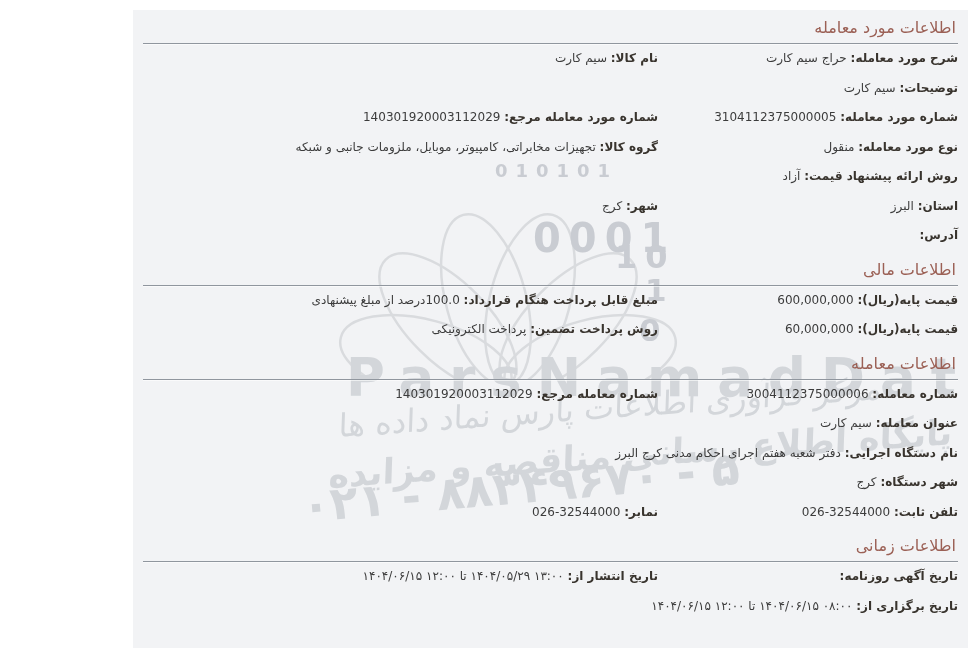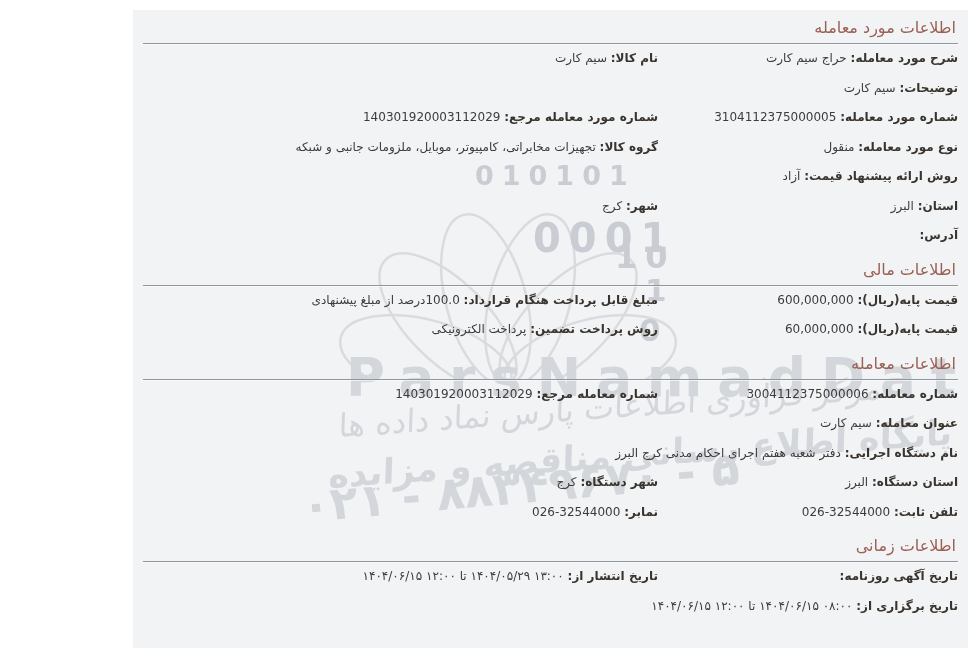--- a/index.html
+++ b/index.html
@@ -34,21 +34,21 @@
     <svg style="left:175px;top:140px;" width="400" height="230" viewBox="0 0 400 230" fill="none">
       <g stroke="#d9dbde" stroke-width="2.5" transform="translate(200,232)">
         <ellipse cx="0" cy="-85" rx="40" ry="88" transform="rotate(-75)"></ellipse>
         <ellipse cx="0" cy="-85" rx="40" ry="88" transform="rotate(-45)"></ellipse>
         <ellipse cx="0" cy="-85" rx="40" ry="88" transform="rotate(-15)"></ellipse>
         <ellipse cx="0" cy="-85" rx="40" ry="88" transform="rotate(15)"></ellipse>
         <ellipse cx="0" cy="-85" rx="40" ry="88" transform="rotate(45)"></ellipse>
         <ellipse cx="0" cy="-85" rx="40" ry="88" transform="rotate(75)"></ellipse>
       </g>
     </svg>
-    <div class="wm-digits" style="left:342px;top:150px;font-size:27px;">010101</div>
+    <div class="wm-digits" style="left:362px;top:150px;font-size:18px;">010101</div>
     <div class="wm-digits" style="left:400px;top:195px;font-size:40px;margin-top:10px;">0001</div>
     <div class="wm-digits" style="left:482px;top:228px;font-size:32px;">10</div>
     <div class="wm-digits" style="left:512px;top:262px;font-size:31px;">1</div>
     <div class="wm-digits" style="left:506px;top:302px;font-size:31px;">0</div>
     <div class="wm-brand" style="left:213px;top:337px;">ParsNamadData</div>
     <div class="wm-fa" style="left:205px;top:378px;font-size:32px;">مرکز فرآوری اطلاعات پارس نماد داده ها</div>
     <div class="wm-fa" style="left:195px;top:424px;font-size:35px;font-weight:bold;">پایگاه اطلاع رسانی مناقصه و مزایده</div>
     <div class="wm-phone" style="left:168px;top:450px;font-size:46px;">۰۲۱ - ۸۸۳۴۹۶۷۰ - ۵</div>
   </div>
 
@@ -98,21 +98,20 @@
           <div class="cell"><span class="lbl">شماره معامله:</span> <span class="val">3004112375000006</span></div>
           <div class="cell"><span class="lbl">شماره معامله مرجع:</span> <span class="val">140301920003112029</span></div>
         </div>
         <div class="row">
           <div class="cell full"><span class="lbl">عنوان معامله:</span> <span class="val">سیم کارت</span></div>
         </div>
         <div class="row">
           <div class="cell"><span class="lbl">نام دستگاه اجرایی:</span> <span class="val">دفتر شعبه هفتم اجرای احکام مدنی کرج البرز</span></div>
         </div>
         <div class="row">
-          <div class="cell"><span class="lbl">استان دستگاه:</span> <span class="val">البرز</span></div>
           <div class="cell"><span class="lbl">شهر دستگاه:</span> <span class="val">کرج</span></div>
         </div>
         <div class="row">
           <div class="cell"><span class="lbl">تلفن ثابت:</span> <span class="val">32544000-026</span></div>
           <div class="cell"><span class="lbl">نمابر:</span> <span class="val">32544000-026</span></div>
         </div>
       </div>
       <div class="section">
         <div class="sec-title">اطلاعات زمانی</div>
         <div class="row">

